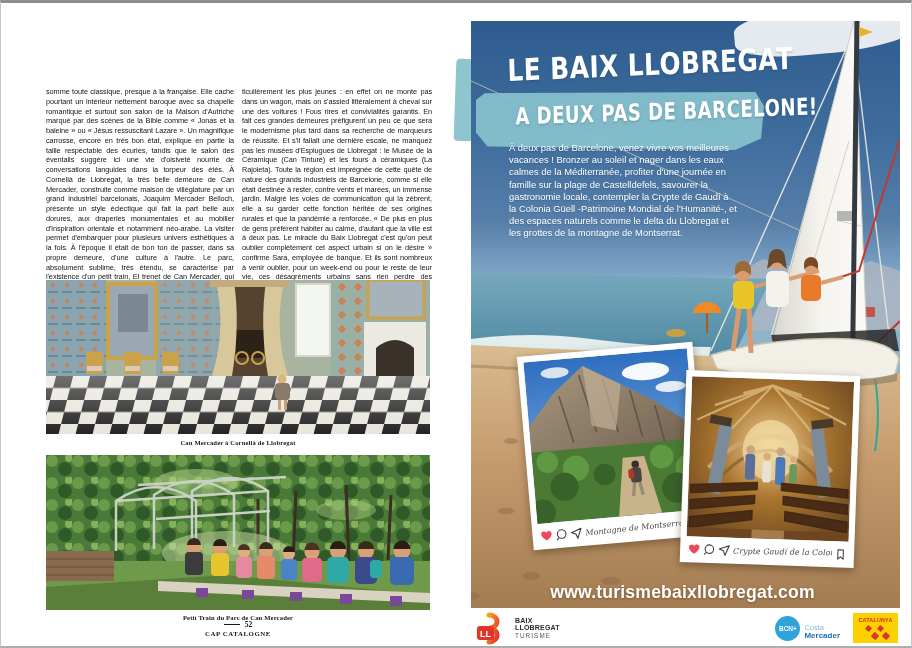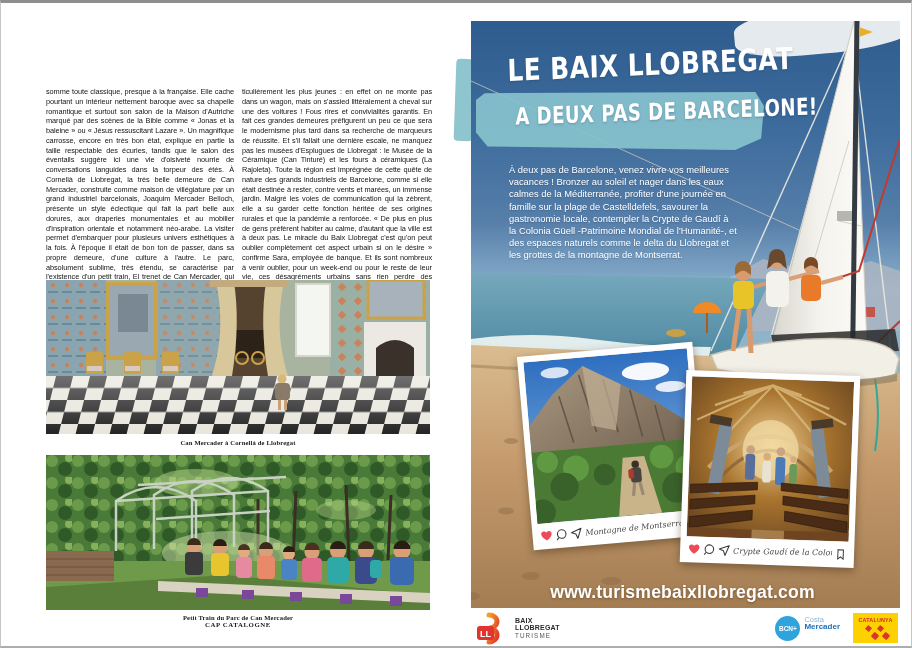--- a/index.html
+++ b/index.html
@@ -37,21 +37,21 @@
   .ad-photo{position:absolute;left:14px;top:18px;width:429px;height:589px;overflow:hidden;background:#4a7aa8;}
   .sky{position:absolute;inset:0;background:linear-gradient(180deg,#2f5c8e 0%,#3c6b9c 18%,#567ea9 34%,#7fa5c5 43%,#a9c3d6 46%,#8fb4c9 47%);}
   .swoosh{position:absolute;right:-24px;top:-14px;width:190px;height:46px;background:#f4f6f6;opacity:.92;
     border-radius:45% 55% 60% 40%;transform:rotate(-5deg);}
   .brush{position:absolute;left:5px;top:71px;width:288px;height:58px;background:#86c2cc;opacity:.93;
     clip-path:polygon(0 14%,3% 2%,97% 0,100% 24%,99% 80%,90% 100%,4% 94%,0 70%);}
   .t1,.t2{position:absolute;color:#fff;font-family:"DejaVu Sans",sans-serif;font-weight:bold;white-space:nowrap;
     text-shadow:0 1px 2px rgba(20,50,80,.25);}
   .t1{left:36px;top:32px;font-size:27px;transform:scale(.92,1.12) rotate(-2deg);transform-origin:left top;letter-spacing:.5px;}
   .t2{left:44px;top:82px;font-size:19.5px;transform:scale(.93,1.2) rotate(-1.5deg);transform-origin:left top;letter-spacing:.5px;}
-  .ad-body{position:absolute;left:38px;top:143px;width:228px;font-size:9.4px;line-height:12.2px;color:#fff;
+  .ad-body{position:absolute;left:38px;top:121px;width:228px;font-size:9.4px;line-height:12.2px;color:#fff;
     text-shadow:0 1px 1px rgba(20,50,80,.3);}
   .ad-cta{position:absolute;left:38px;top:243px;width:210px;font-size:9.8px;line-height:12.5px;font-weight:bold;color:#fff;
     text-shadow:0 1px 1px rgba(20,50,80,.3);}
   .scene-svg{position:absolute;inset:0;}
   .polaroid{position:absolute;background:#fff;box-shadow:0 3px 9px rgba(40,25,10,.4);padding:6px 6px 0 6px;}
   .p1{left:54px;top:328px;width:164px;transform:rotate(-5deg);}
   .p2{left:212px;top:352px;width:162px;transform:rotate(2deg);}
   .pimg{width:100%;overflow:hidden;background:#ccc;}
   .pimg svg{display:block;width:100%;}
   .pbar{display:flex;align-items:center;gap:3px;height:26px;padding:0 2px;}
@@ -60,21 +60,21 @@
     white-space:nowrap;overflow:hidden;transform:rotate(-1deg);}
   .url{position:absolute;left:0;right:6px;top:560px;text-align:center;color:#fff;font-weight:bold;font-size:18.5px;
     letter-spacing:.2px;transform:scaleX(.95);text-shadow:0 1px 3px rgba(60,35,10,.45);}
   .ad-footer{position:absolute;left:14px;right:12px;top:605px;height:40px;background:#fff;
     display:flex;align-items:center;}
   .turisme{display:flex;align-items:center;gap:6px;margin-left:4px;}
   .turisme-text{line-height:1;}
   .tl1,.tl2{font-weight:bold;font-size:7px;color:#2b2b2b;letter-spacing:.2px;}
   .tl3{font-size:6.3px;color:#555;letter-spacing:1.1px;margin-top:2px;}
   .spacer{flex:1;}
-  .bcn{display:flex;align-items:flex-start;gap:4px;margin-right:13px;}
+  .bcn{display:flex;align-items:flex-end;gap:4px;margin-right:13px;}
   .bcn-badge{width:25px;height:25px;border-radius:50%;background:#2ea3dc;color:#fff;font-weight:bold;font-size:6.5px;
     display:flex;align-items:center;justify-content:center;}
   .bcn-l1{font-size:7.5px;color:#8ab6da;line-height:1.05;}
   .bcn-l2{font-size:8px;font-weight:bold;color:#1d70b8;line-height:1.05;}
   .catalunya{position:relative;width:45px;height:30px;background:#fdd000;margin-right:2px;}
   .cat-text{position:absolute;left:0;right:0;top:4px;text-align:center;color:#d42a25;font-weight:bold;font-size:5.4px;letter-spacing:.2px;}
   .cat-dot{position:absolute;width:5px;height:5px;background:#d8362c;transform:rotate(40deg);}
   .cd1{left:13px;top:13px;} .cd2{left:25px;top:13px;} .cd3{left:19px;top:20px;width:6px;height:6px;border-radius:1px;} .cd4{left:30px;top:20px;width:6px;height:6px;border-radius:1px;}
 </style>
 </head>
@@ -240,20 +240,24 @@
               <circle cx="0" cy="-30" r="8.5" fill="#d9a077"></circle>
               <path d="M-8.5,-32 a8.5,8.5 0 0 1 17,0 z" fill="#2a1e14"></path>
               <rect x="-12" y="-24" width="24" height="28" rx="5" fill="#3a6ab0"></rect>
             </g>
         </g>
       </svg>
     </div>
     <div class="lcaption cap2">Petit Train du Parc de Can Mercader</div>
 
     <div class="pg-footer">
+      <div class="pgnum-row">
+        <span class="pg-dash"></span>
+        <span class="pgnum">52</span>
+      </div>
       <div class="magname">CAP CATALOGNE</div>
     </div>
   </div>
 
   <div class="ad-page">
     <div class="edge-brush"></div>
 
     <div class="ad-photo">
       <div class="sky"></div>
       <div class="swoosh"></div>

